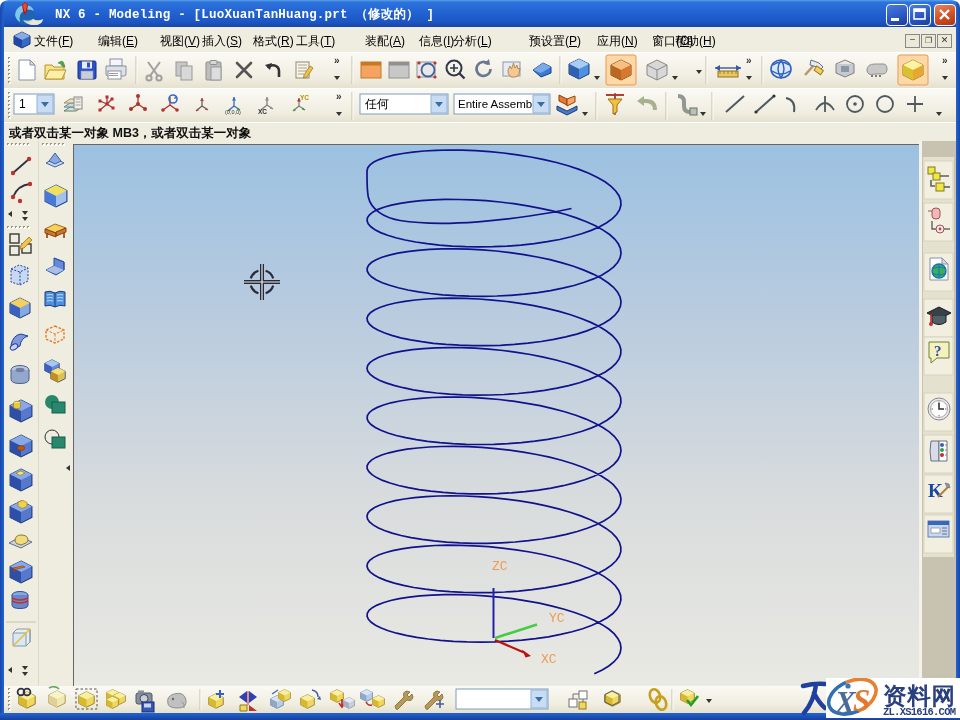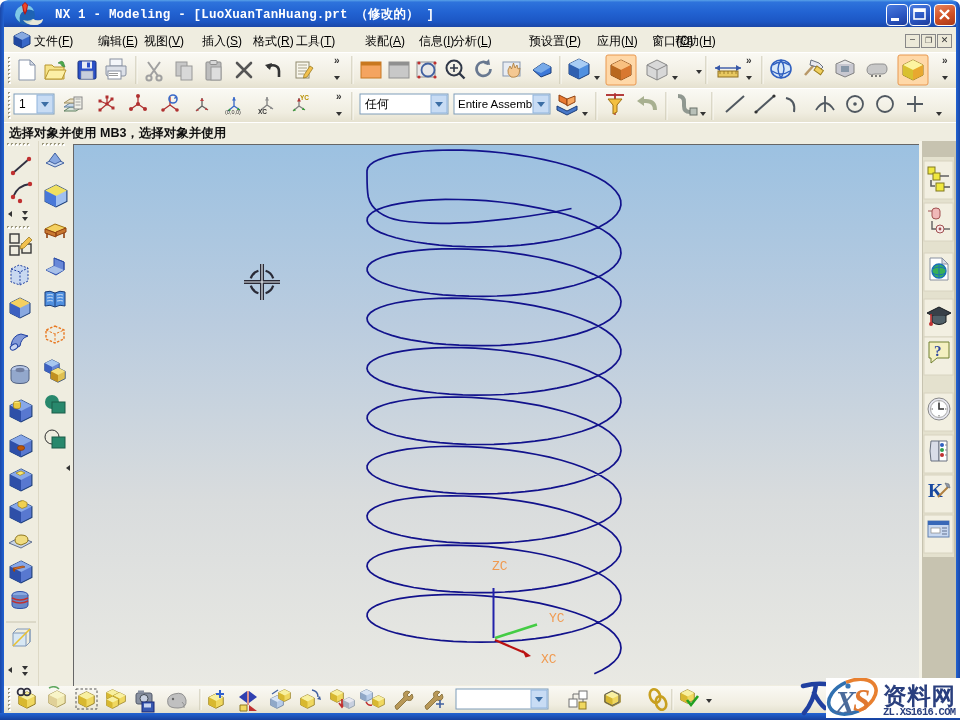--- a/index.html
+++ b/index.html
@@ -16,21 +16,21 @@
 #bottombg{left:4px;top:686px;width:952px;height:27px;background:linear-gradient(180deg,#FAF9F4 0%,#F0EDE0 70%,#E4E0CE 100%);}
 #bleft{left:0;top:0;width:4px;height:720px;background:linear-gradient(90deg,#1A47A8,#2263D2);}
 #bright{left:956px;top:0;width:4px;height:720px;background:linear-gradient(90deg,#2263D2,#1A47A8);}
 #bbottom{left:0;top:713px;width:960px;height:7px;background:linear-gradient(180deg,#2263D2,#16409D);}
 #canvasborder{left:73px;top:144px;width:845px;height:541px;border-top:1px solid #666;border-left:1px solid #666;border-bottom:1px solid #909488;}
 .tbtn{position:absolute;width:20px;height:20px;top:0;border-radius:4px;border:1px solid #fff;}
 </style>
 </head>
 <body>
 <div class="abs" id="titlebar"></div>
-<div class="abs" id="titletext">NX 1 - Modeling - [LuoXuanTanHuang.prt （修改的） ]</div>
+<div class="abs" id="titletext">NX 6 - Modeling - [LuoXuanTanHuang.prt （修改的） ]</div>
 <svg class="abs" style="left:9px;top:2px" width="42" height="24" viewBox="0 0 42 24">
 <circle cx="16" cy="13" r="10" fill="#1E63B4"></circle>
 <path d="M6,13 a10,10 0 0 1 10,-10 q7,0 9,6 q-5,-3 -10,0 q-6,3 -4,11 a10,10 0 0 1 -5,-7z" fill="#7EC8E8"></path>
 <path d="M24,17 q5,3 10,0 q-1,6 -9,6 q-8,0 -11,-5 q6,2 10,-1z" fill="#C8D8C8"></path>
 <path d="M24,17 q5,3 10,0 q-1,6 -9,6 q-4,0 -6,-2 q4,-1 5,-4z" fill="#E8E8D8"></path>
 <path d="M13,3 l3,-3 l3,3 l-1,6 l-2,4 l-2,-4z" fill="#B01818"></path>
 <path d="M14,3 l2,-2 l2,2 l-1,5 l-1,2.5 l-1,-2.5z" fill="#F04828"></path>
 </svg>
 <div class="abs" id="winbtns" style="left:886px;top:4px;width:70px;height:22px;">
     <div class="tbtn" style="left:0px;background:linear-gradient(160deg,#4A7CE0,#2A55C0 60%,#1E3C9A);"><svg width="20" height="20">
@@ -45,21 +45,21 @@
       </svg></div>
   </div>
 <div class="abs" id="menubar">
     <svg class="abs" style="left:6px;top:3px" width="24" height="20" viewBox="0 0 24 20">
       <path d="M4,6 L12,2 L20,6 L20,14 L12,18 L4,14z" fill="#3868C8" stroke="#183878" stroke-width="1"></path>
       <path d="M4,6 L12,10 L20,6 L12,2z" fill="#88AAE0"></path>
       <path d="M12,10 V18 L4,14 V6z" fill="#2048A0"></path>
     </svg>
     <span class="menuitem" style="left:30px">文件(<u>F</u>)</span>
     <span class="menuitem" style="left:94px">编辑(<u>E</u>)</span>
-    <span class="menuitem" style="left:140px">视图(<u>V</u>)</span>
+    <span class="menuitem" style="left:156px">视图(<u>V</u>)</span>
     <span class="menuitem" style="left:198px">插入(<u>S</u>)</span>
     <span class="menuitem" style="left:249px">格式(<u>R</u>)</span>
     <span class="menuitem" style="left:292px">工具(<u>T</u>)</span>
     <span class="menuitem" style="left:361px">装配(<u>A</u>)</span>
     <span class="menuitem" style="left:415px">信息(<u>I</u>)</span>
     <span class="menuitem" style="left:449px">分析(<u>L</u>)</span>
     <span class="menuitem" style="left:525px">预设置(<u>P</u>)</span>
     <span class="menuitem" style="left:593px">应用(<u>N</u>)</span>
     <span class="menuitem" style="left:648px">窗口(<u>O</u>)</span>
     <span class="menuitem" style="left:671px">帮助(<u>H</u>)</span>
@@ -355,21 +355,21 @@
     <circle cx="770" cy="8" r="1.6" fill="#333"></circle>
     <path d="M782,10 q10,2 8,14" fill="none" stroke="#505860" stroke-width="2"></path>
     <path d="M812,22 q9,-14 18,0 M821,8 v16" fill="none" stroke="#505860" stroke-width="1.8"></path>
     <circle cx="851" cy="16" r="8" fill="none" stroke="#505860" stroke-width="1.8"></circle>
     <circle cx="851" cy="16" r="1.8" fill="#505860"></circle>
     <circle cx="881" cy="16" r="8" fill="none" stroke="#505860" stroke-width="1.8"></circle>
     <path d="M911,8 v16 M903,16 h16" stroke="#505860" stroke-width="1.8"></path>
     <path d="M932,24 l6,0 l-3,4 z" fill="#333"></path>
   </svg>
 <div class="abs" id="promptbar">
-    <div class="abs" id="prompttext">选择对象并使用 MB3，选择对象并使用</div>
+    <div class="abs" id="prompttext">或者双击某一对象 MB3，或者双击某一对象</div>
   </div>
 <div class="abs" style="left:4px;top:141px;width:952px;height:545px;background:#EFEDE0;"></div>
 <svg class="abs" style="left:4px;top:141px" width="70" height="545" viewBox="0 0 70 545">
     <rect width="70" height="545" fill="#EFEDE0"></rect>
     <line x1="34.5" y1="0" x2="34.5" y2="545" stroke="#DDD9C6"></line>
     <rect x="3" y="2" width="2" height="2" fill="#9B977E"></rect>
     <rect x="4" y="3" width="2" height="2" fill="#FFF"></rect>
     <rect x="7" y="2" width="2" height="2" fill="#9B977E"></rect>
     <rect x="8" y="3" width="2" height="2" fill="#FFF"></rect>
     <rect x="11" y="2" width="2" height="2" fill="#9B977E"></rect>

